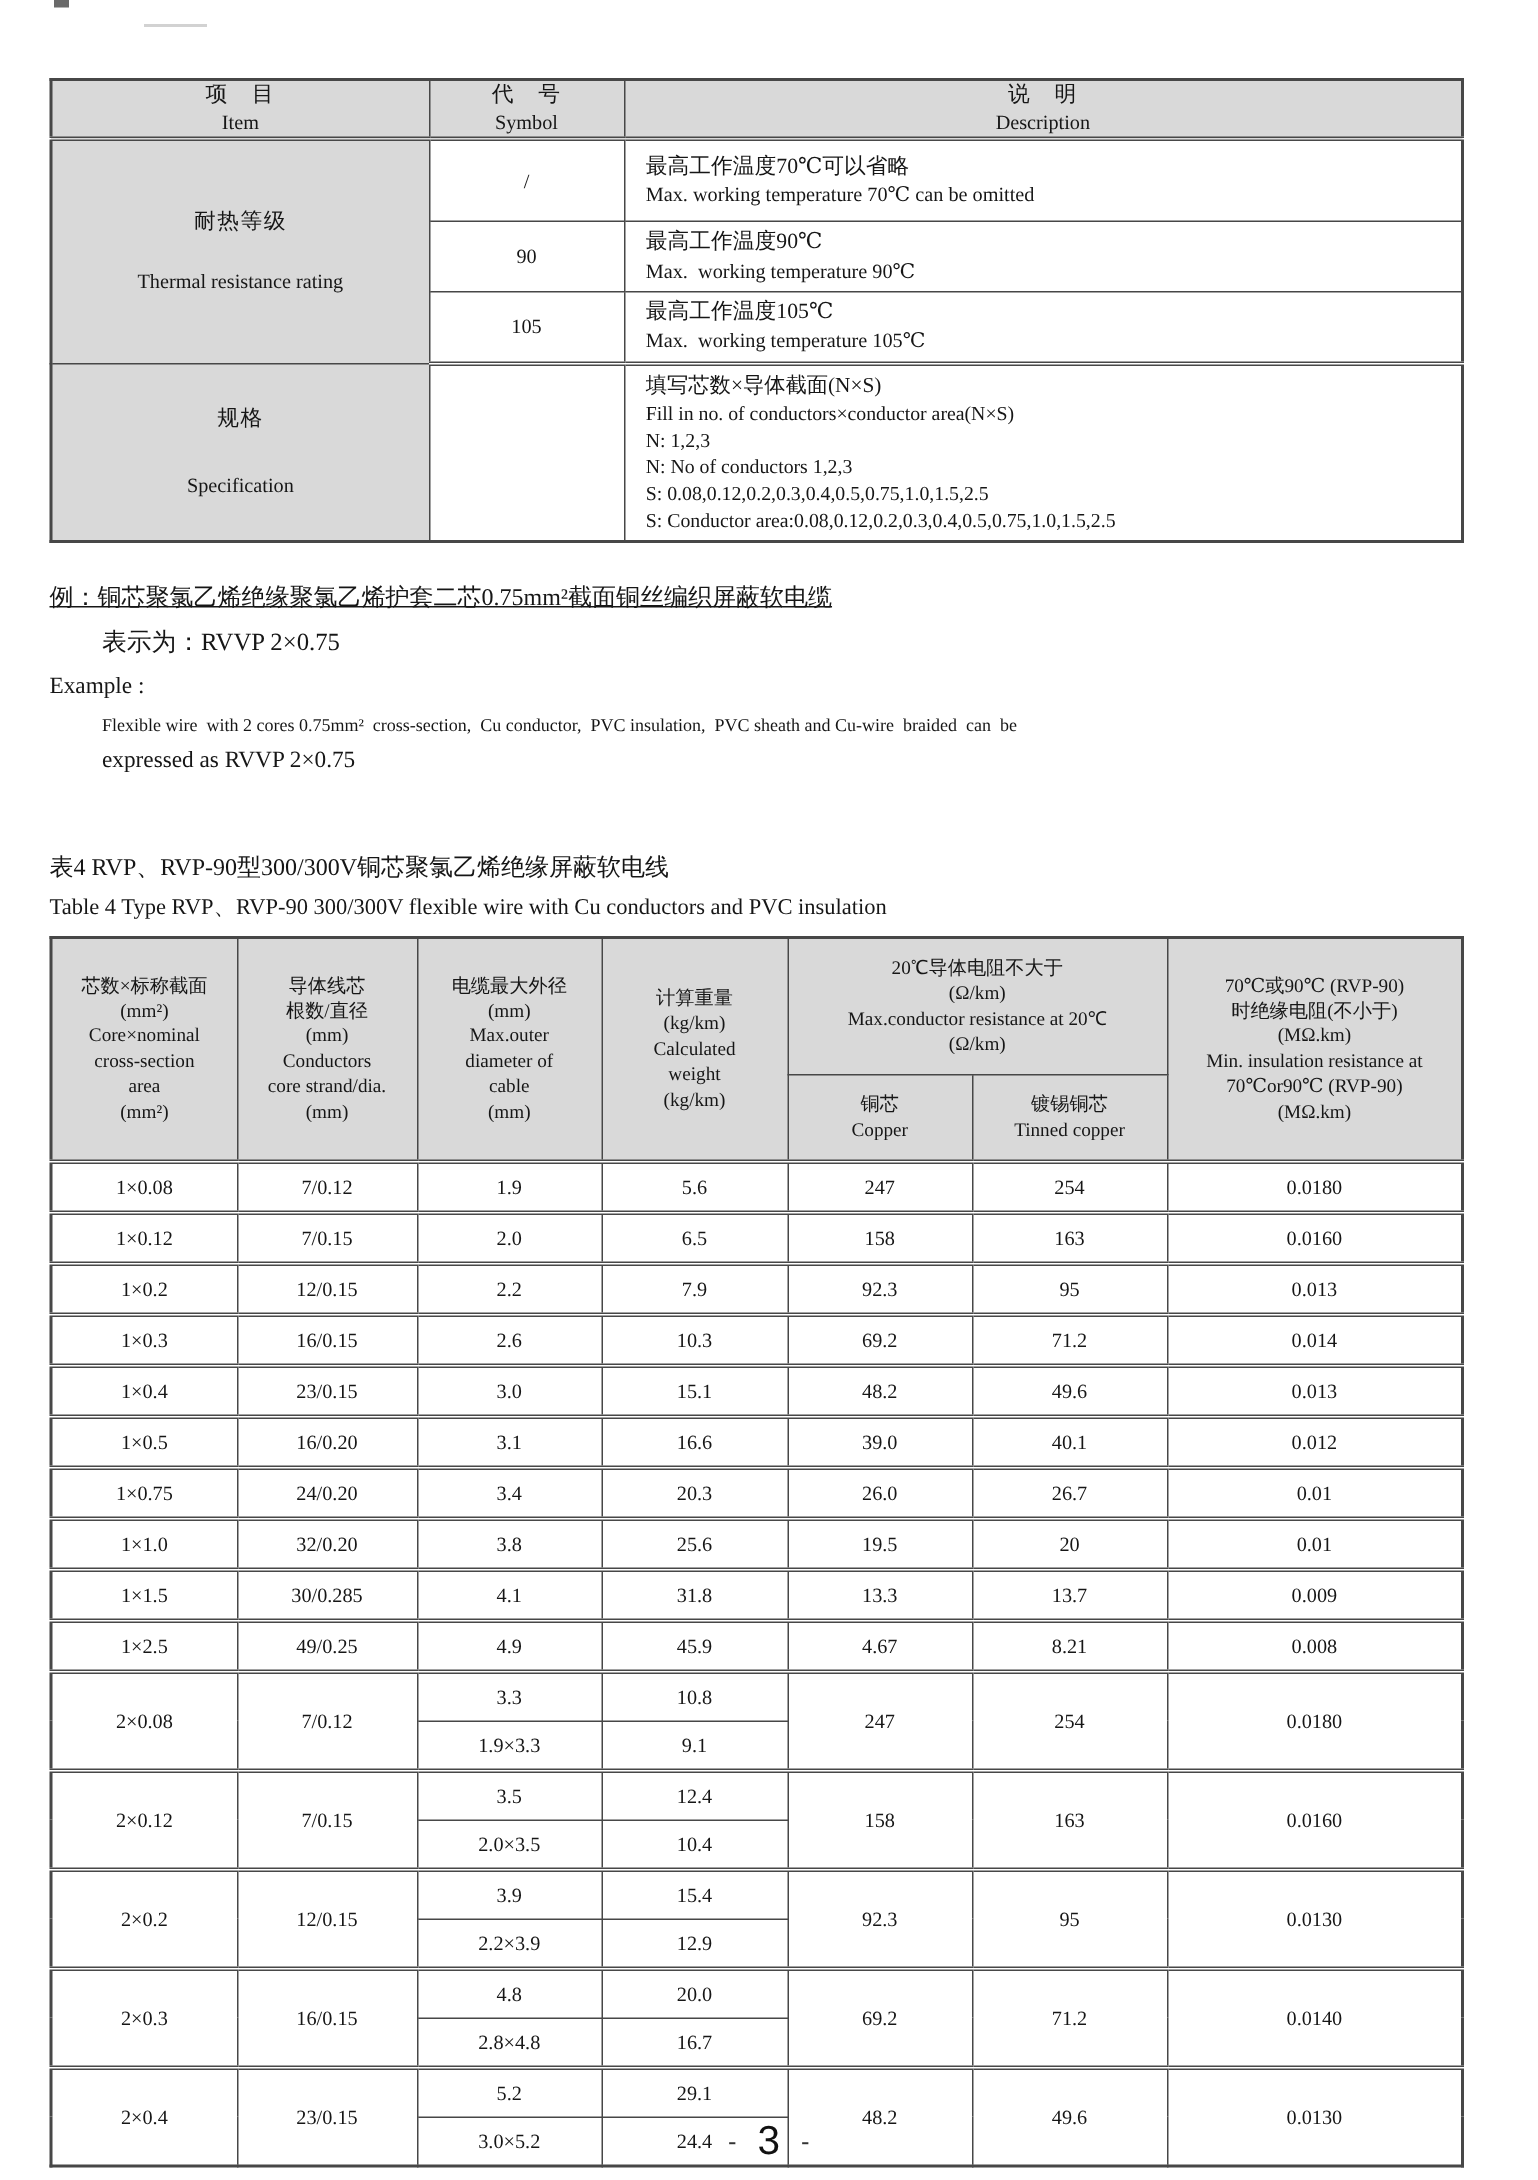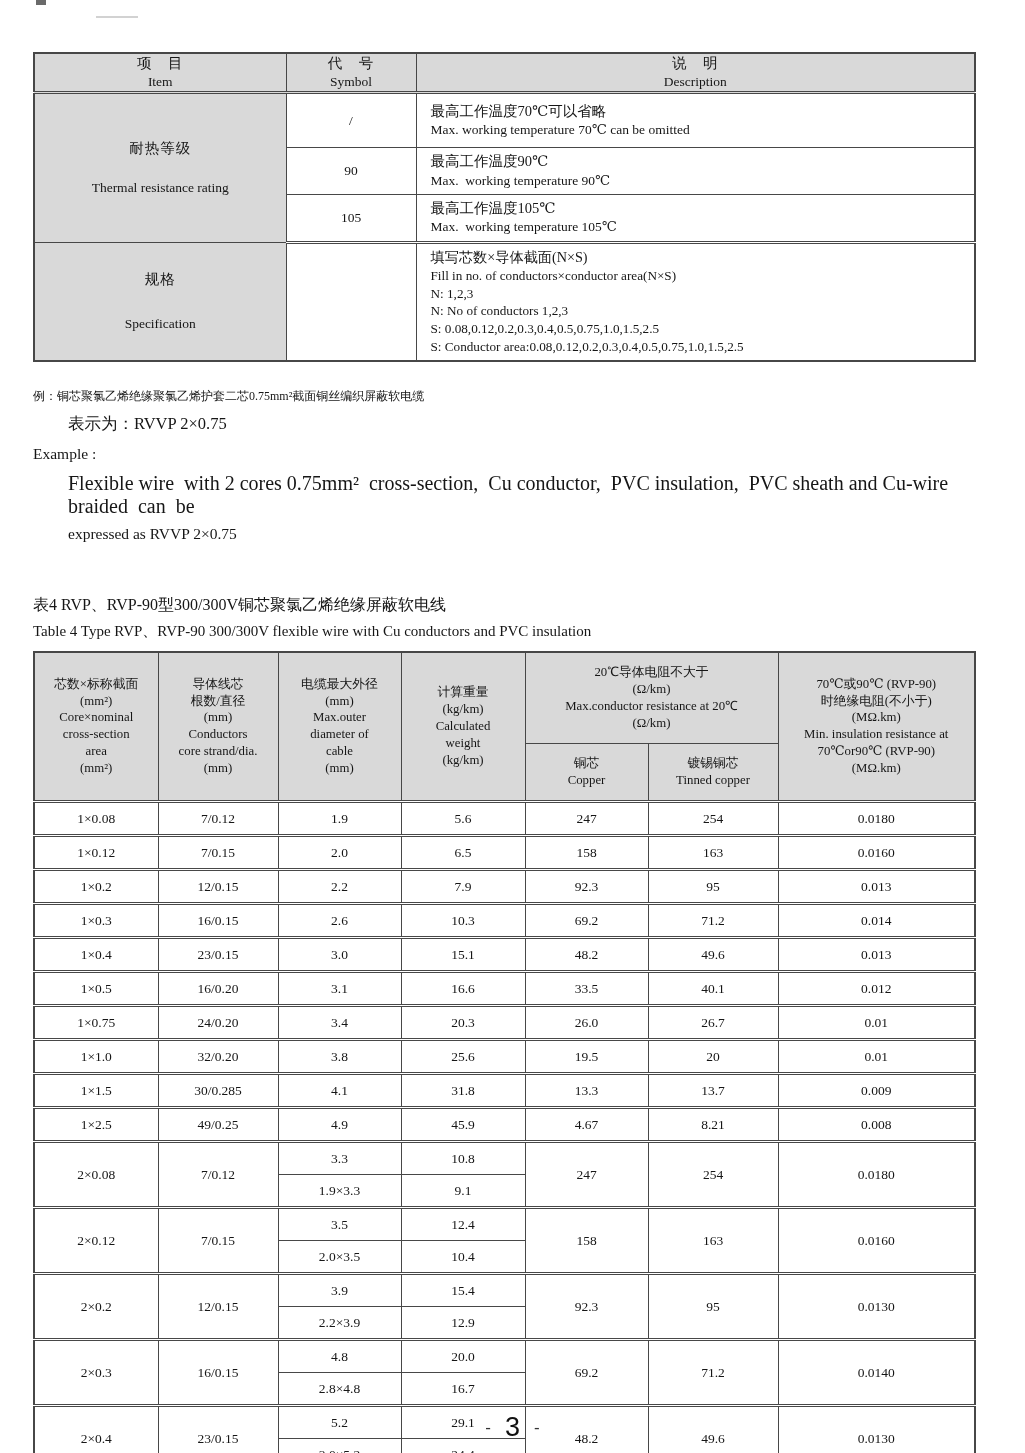--- a/index.html
+++ b/index.html
@@ -50,24 +50,24 @@
   .item-cell.spec .zh{margin-bottom:26px;}
   .desc-cell{text-align:left !important;padding:4px 6px 4px 14px !important;}
   .desc-cell .ln{white-space:pre-wrap;font-size:13.5px;line-height:1.35;}
   .desc-cell .ln:first-child{font-size:14.5px;}
   .spec-desc .ln{font-size:13.2px !important;line-height:1.35;}
   .spec-desc .ln:first-child{font-size:14.2px !important;}
   .sym-cell{font-size:14px;}
 
   
   .example{margin-top:26px;font-size:15px;}
-  .example .ex-zh1{font-size:12px;}
+  .example .ex-zh1{font-size:16px;text-decoration:underline;}
   .example .ex-zh2{font-size:16.5px;margin-left:35px;margin-top:8px;}
   .example .ex-label{margin-top:10px;font-size:15.5px;}
-  .example .ex-en1{margin-left:35px;margin-top:9px;font-size:20px;white-space:pre-wrap;}
+  .example .ex-en1{margin-left:35px;margin-top:9px;font-size:12px;white-space:pre-wrap;}
   .example .ex-en2{margin-left:35px;margin-top:7px;font-size:15.5px;}
 
   
   .t4-title-zh{margin-top:52px;font-size:16px;}
   .t4-title-en{margin-top:6px;font-size:15px;}
 
   
   .t4{margin-top:10px;}
   .t4 thead th{background:var(--header_bg);font-size:12.8px;line-height:1.32;padding:2px 1px;}
   .t4 thead tr:nth-child(1) th{height:86px;}
@@ -287,21 +287,21 @@
             <td>15.1</td>
             <td>48.2</td>
             <td>49.6</td>
             <td>0.013</td>
           </tr>
           <tr>
             <td>1×0.5</td>
             <td>16/0.20</td>
             <td>3.1</td>
             <td>16.6</td>
-            <td>33.5</td>
+            <td>39.0</td>
             <td>40.1</td>
             <td>0.012</td>
           </tr>
           <tr>
             <td>1×0.75</td>
             <td>24/0.20</td>
             <td>3.4</td>
             <td>20.3</td>
             <td>26.0</td>
             <td>26.7</td>

